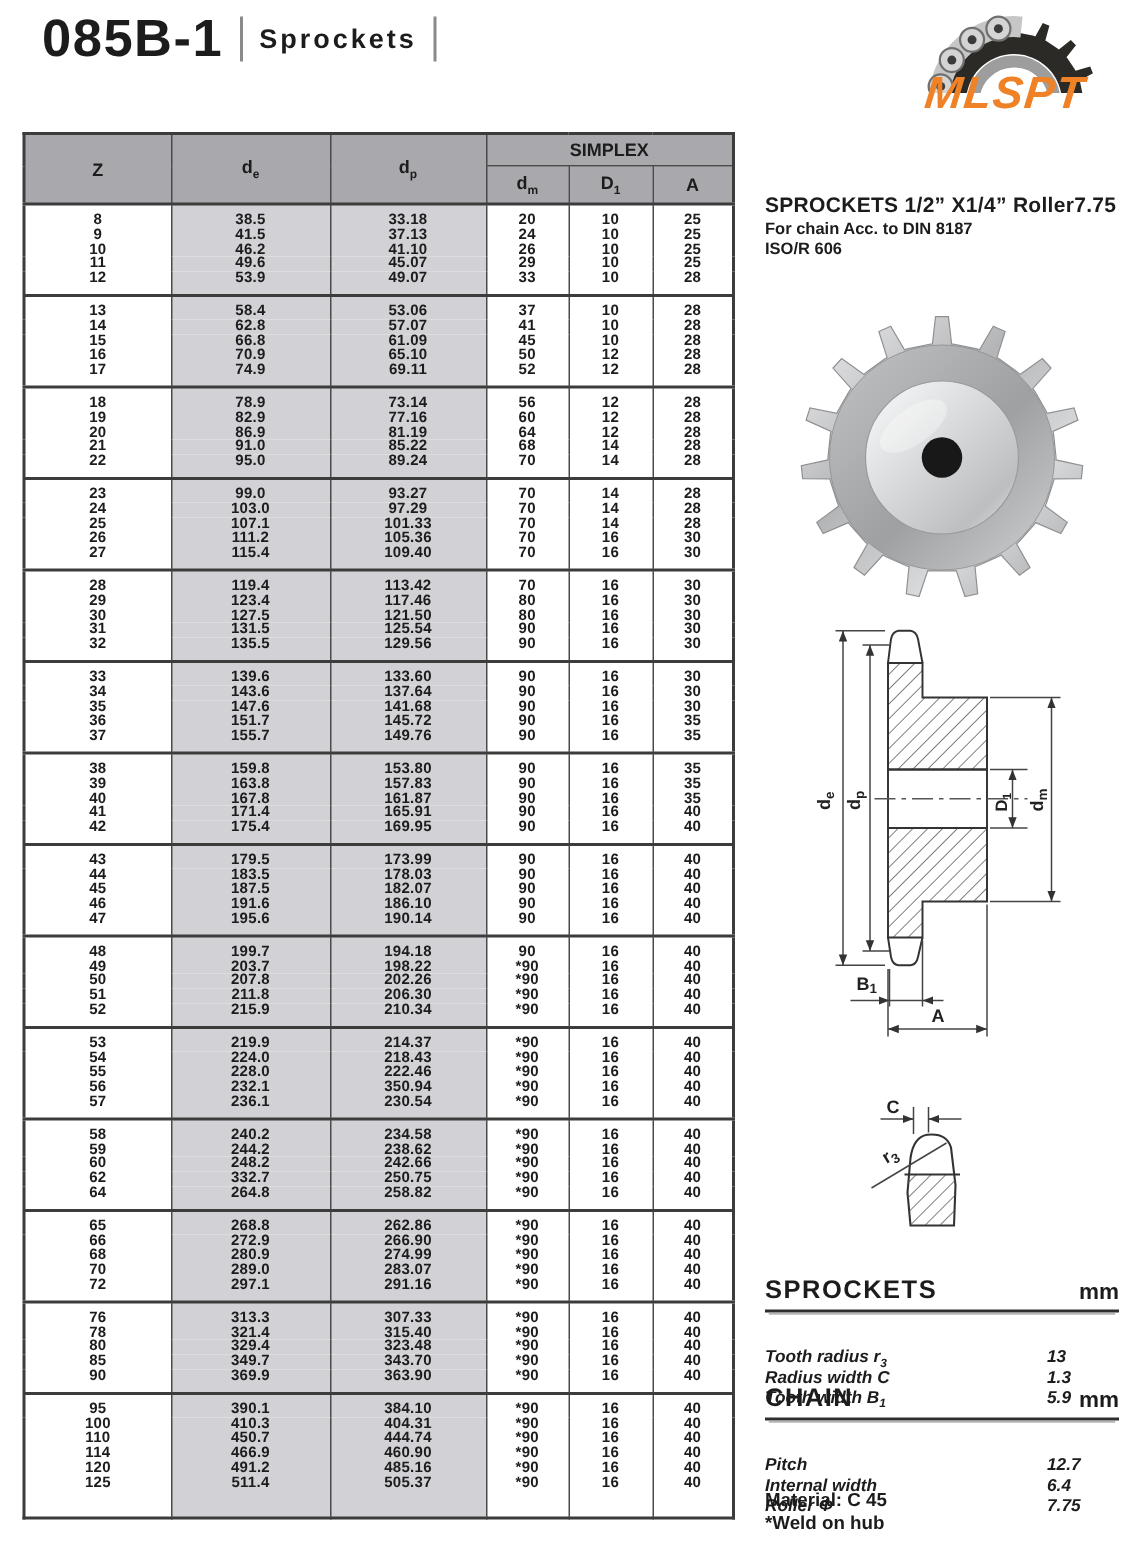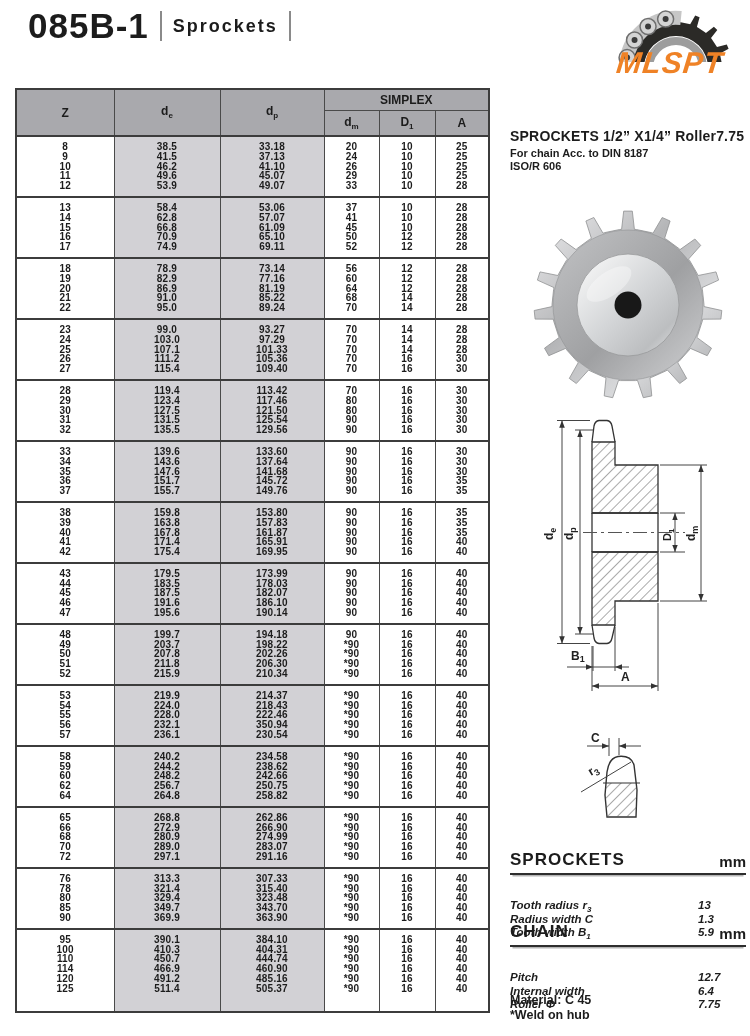--- a/index.html
+++ b/index.html
@@ -552,21 +552,21 @@
           <tr>
             <td>60</td>
             <td>248.2</td>
             <td>242.66</td>
             <td>*90</td>
             <td>16</td>
             <td>40</td>
           </tr>
           <tr>
             <td>62</td>
-            <td>256.7</td>
+            <td>332.7</td>
             <td>250.75</td>
             <td>*90</td>
             <td>16</td>
             <td>40</td>
           </tr>
           <tr>
             <td>64</td>
             <td>264.8</td>
             <td>258.82</td>
             <td>*90</td>

